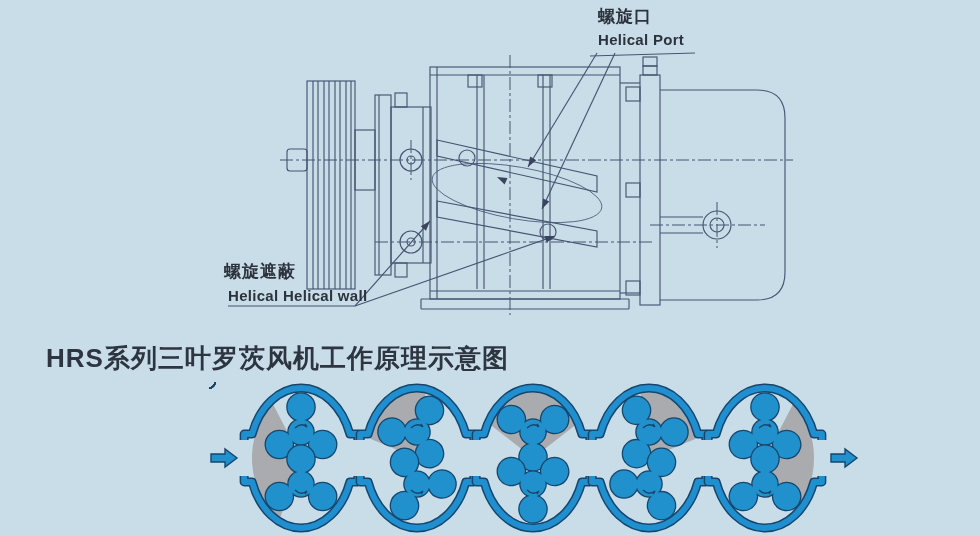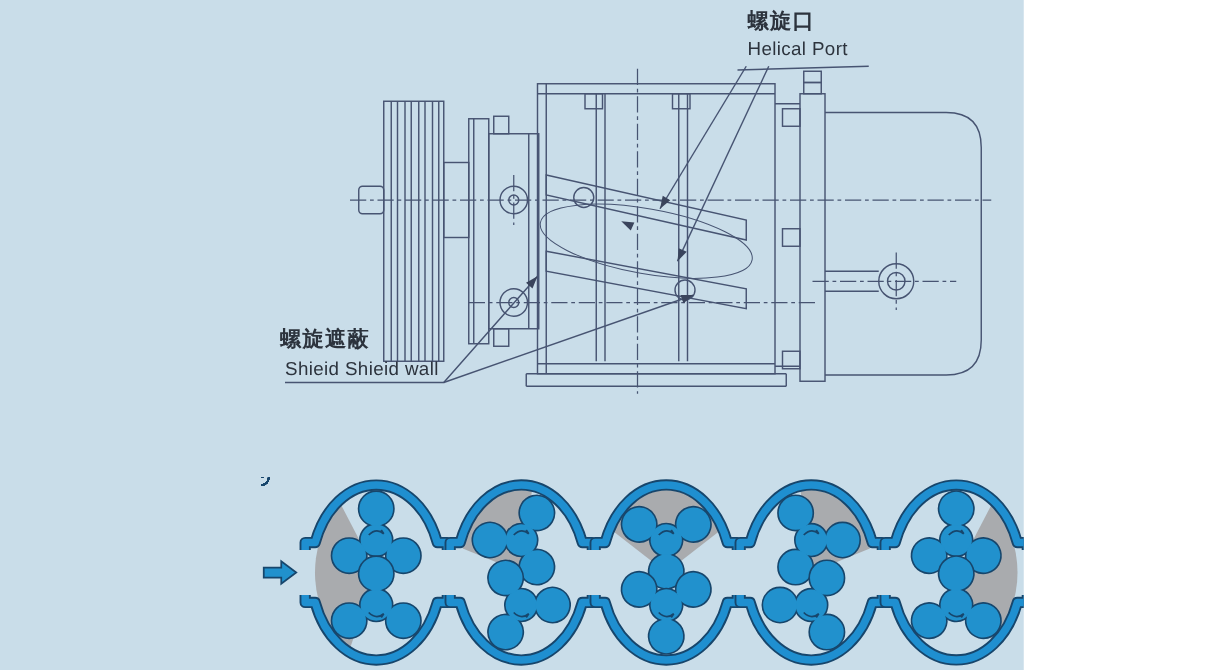--- a/index.html
+++ b/index.html
@@ -1,20 +1,20 @@
 <!DOCTYPE html>
 <html><head>
 <meta charset="utf-8">
 <style>
   html,body{margin:0;padding:0;}
-  #page{position:relative;width:819px;height:536px;background:#c9dde9;overflow:hidden;
+  #page{position:relative;width:980px;height:536px;background:#c9dde9;overflow:hidden;
         font-family:"Liberation Sans","DejaVu Sans",sans-serif;}
   .lbl{position:absolute;color:#2c333d;white-space:nowrap;line-height:1.1;}
   .lbl.zh{font-size:17px;font-weight:600;letter-spacing:1px;}
-  .lbl.en{font-size:15px;font-weight:400;letter-spacing:.3px;}
+  .lbl.en{font-size:15px;font-weight:700;letter-spacing:.3px;}
   #title{position:absolute;left:46px;top:341px;font-size:26px;font-weight:600;
          color:#2d3540;letter-spacing:1px;}
   svg{position:absolute;display:block;}
   #drawing{left:225px;top:35px;}
   #stages{left:209px;top:382px;}
   .dline{stroke:#475472;stroke-width:1.15;fill:none;}
   .dthin{stroke:#475472;stroke-width:.8;fill:none;}
   .cline{stroke:#475472;stroke-width:1;fill:none;stroke-dasharray:13 3 3 3;}
   .solid{fill:#3a445c;stroke:none;}
 </style>
@@ -120,22 +120,23 @@
       <path class="solid" d="M317,174 L318,163.5 L324.4,166.4 Z"></path>
       <path class="solid" d="M205,186 L201,195.8 L195.8,191.2 Z"></path>
       <path class="solid" d="M330,201 L321.8,207.6 L319.4,201 Z"></path>
       <path class="solid" d="M272,142 L282.5,143 L279.6,149.4 Z"></path>
     </g>
   </svg>
 
   <div class="lbl zh" style="left:598px;top:8px">螺旋口</div>
   <div class="lbl en" style="left:598px;top:32px">Helical Port</div>
   <div class="lbl zh" style="left:224px;top:263px">螺旋遮蔽</div>
-  <div class="lbl en" style="left:228px;top:288px">Shieid Shieid wall</div>
-
+  <div class="lbl en" style="left:228px;top:288px">Helical Helical wall</div>
+
+  <div id="title">HRS系列三叶罗茨风机工作原理示意图</div>
 
   <svg id="stages" width="652" height="152" viewBox="0 0 652 152">
       <g>
         <path d="M92,76 L71.29170517470573,135.8163139444189 A49,66 0 0 1 63.89475461879873,21.935965076926557 Z" fill="#a9abae"></path>
         <g transform="translate(92,50) rotate(0)">
           <circle cx="0" cy="0" r="12.5" fill="#2191cd" stroke="#17466c" stroke-width="2.6"></circle>
           <circle cx="0" cy="-25" r="13.5" fill="#2191cd" stroke="#17466c" stroke-width="2.6"></circle>
           <circle cx="21.65" cy="12.5" r="13.5" fill="#2191cd" stroke="#17466c" stroke-width="2.6"></circle>
           <circle cx="-21.65" cy="12.5" r="13.5" fill="#2191cd" stroke="#17466c" stroke-width="2.6"></circle>
           <circle cx="0" cy="0" r="12.5" fill="#2191cd"></circle>

